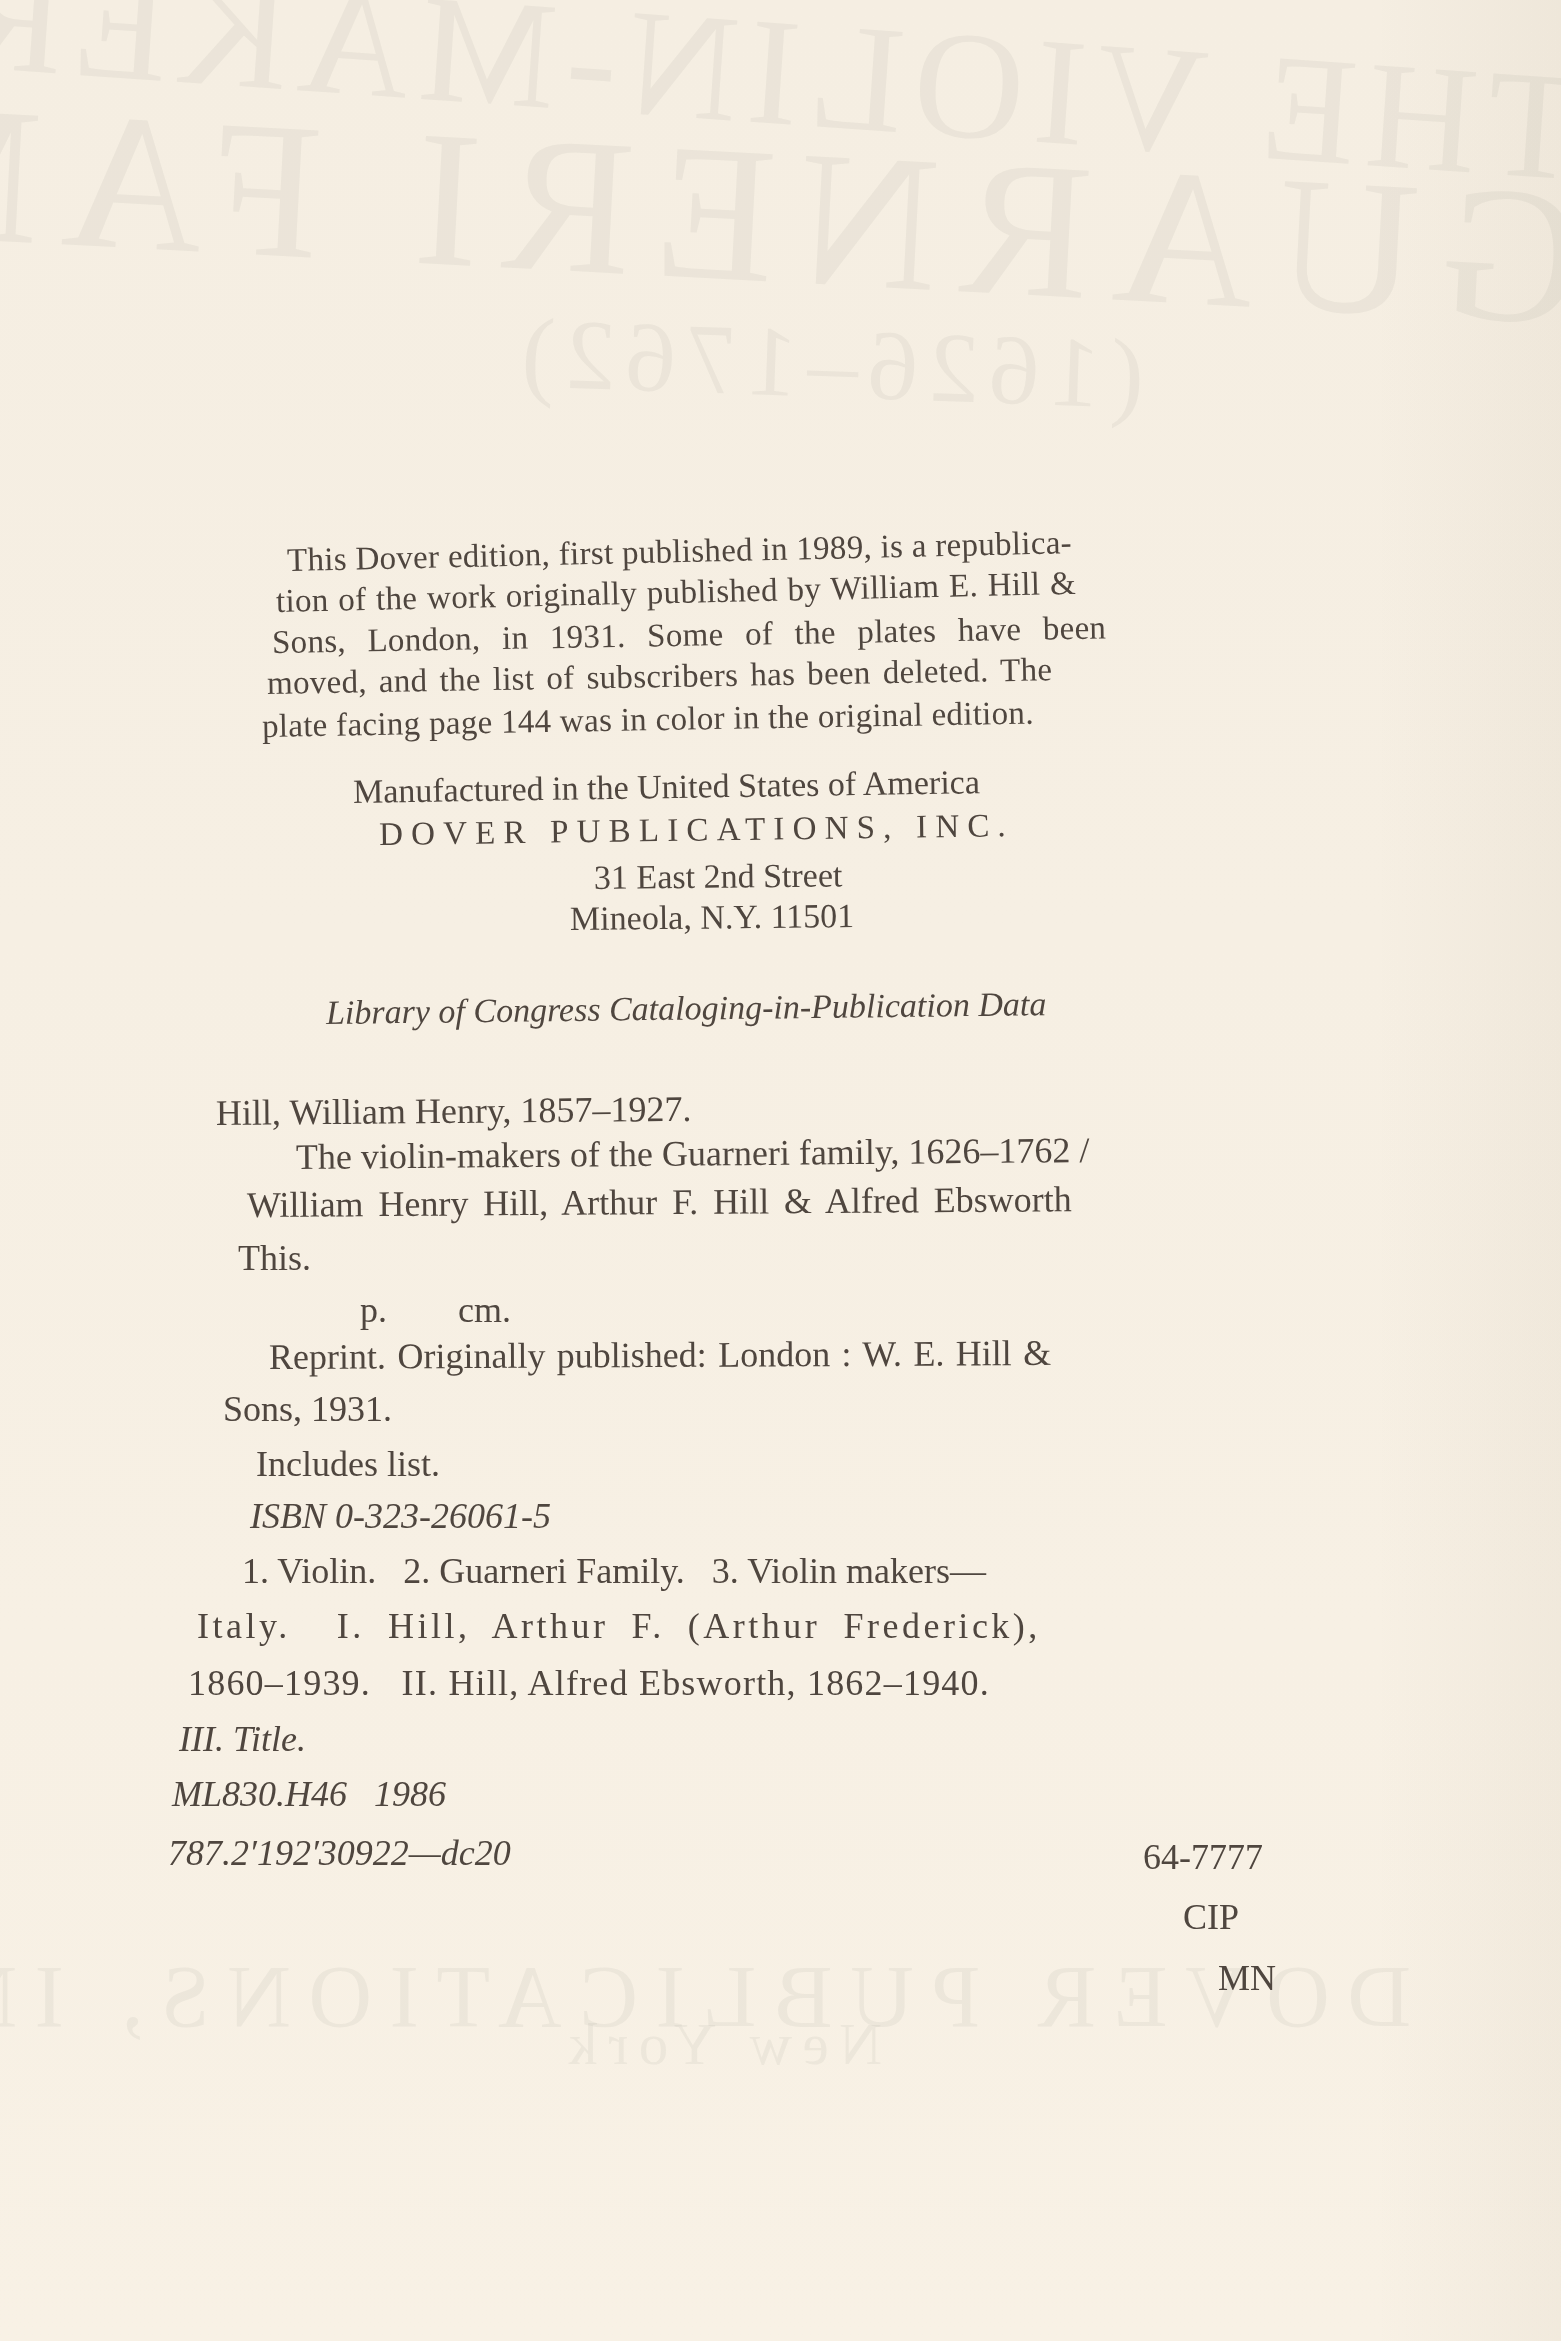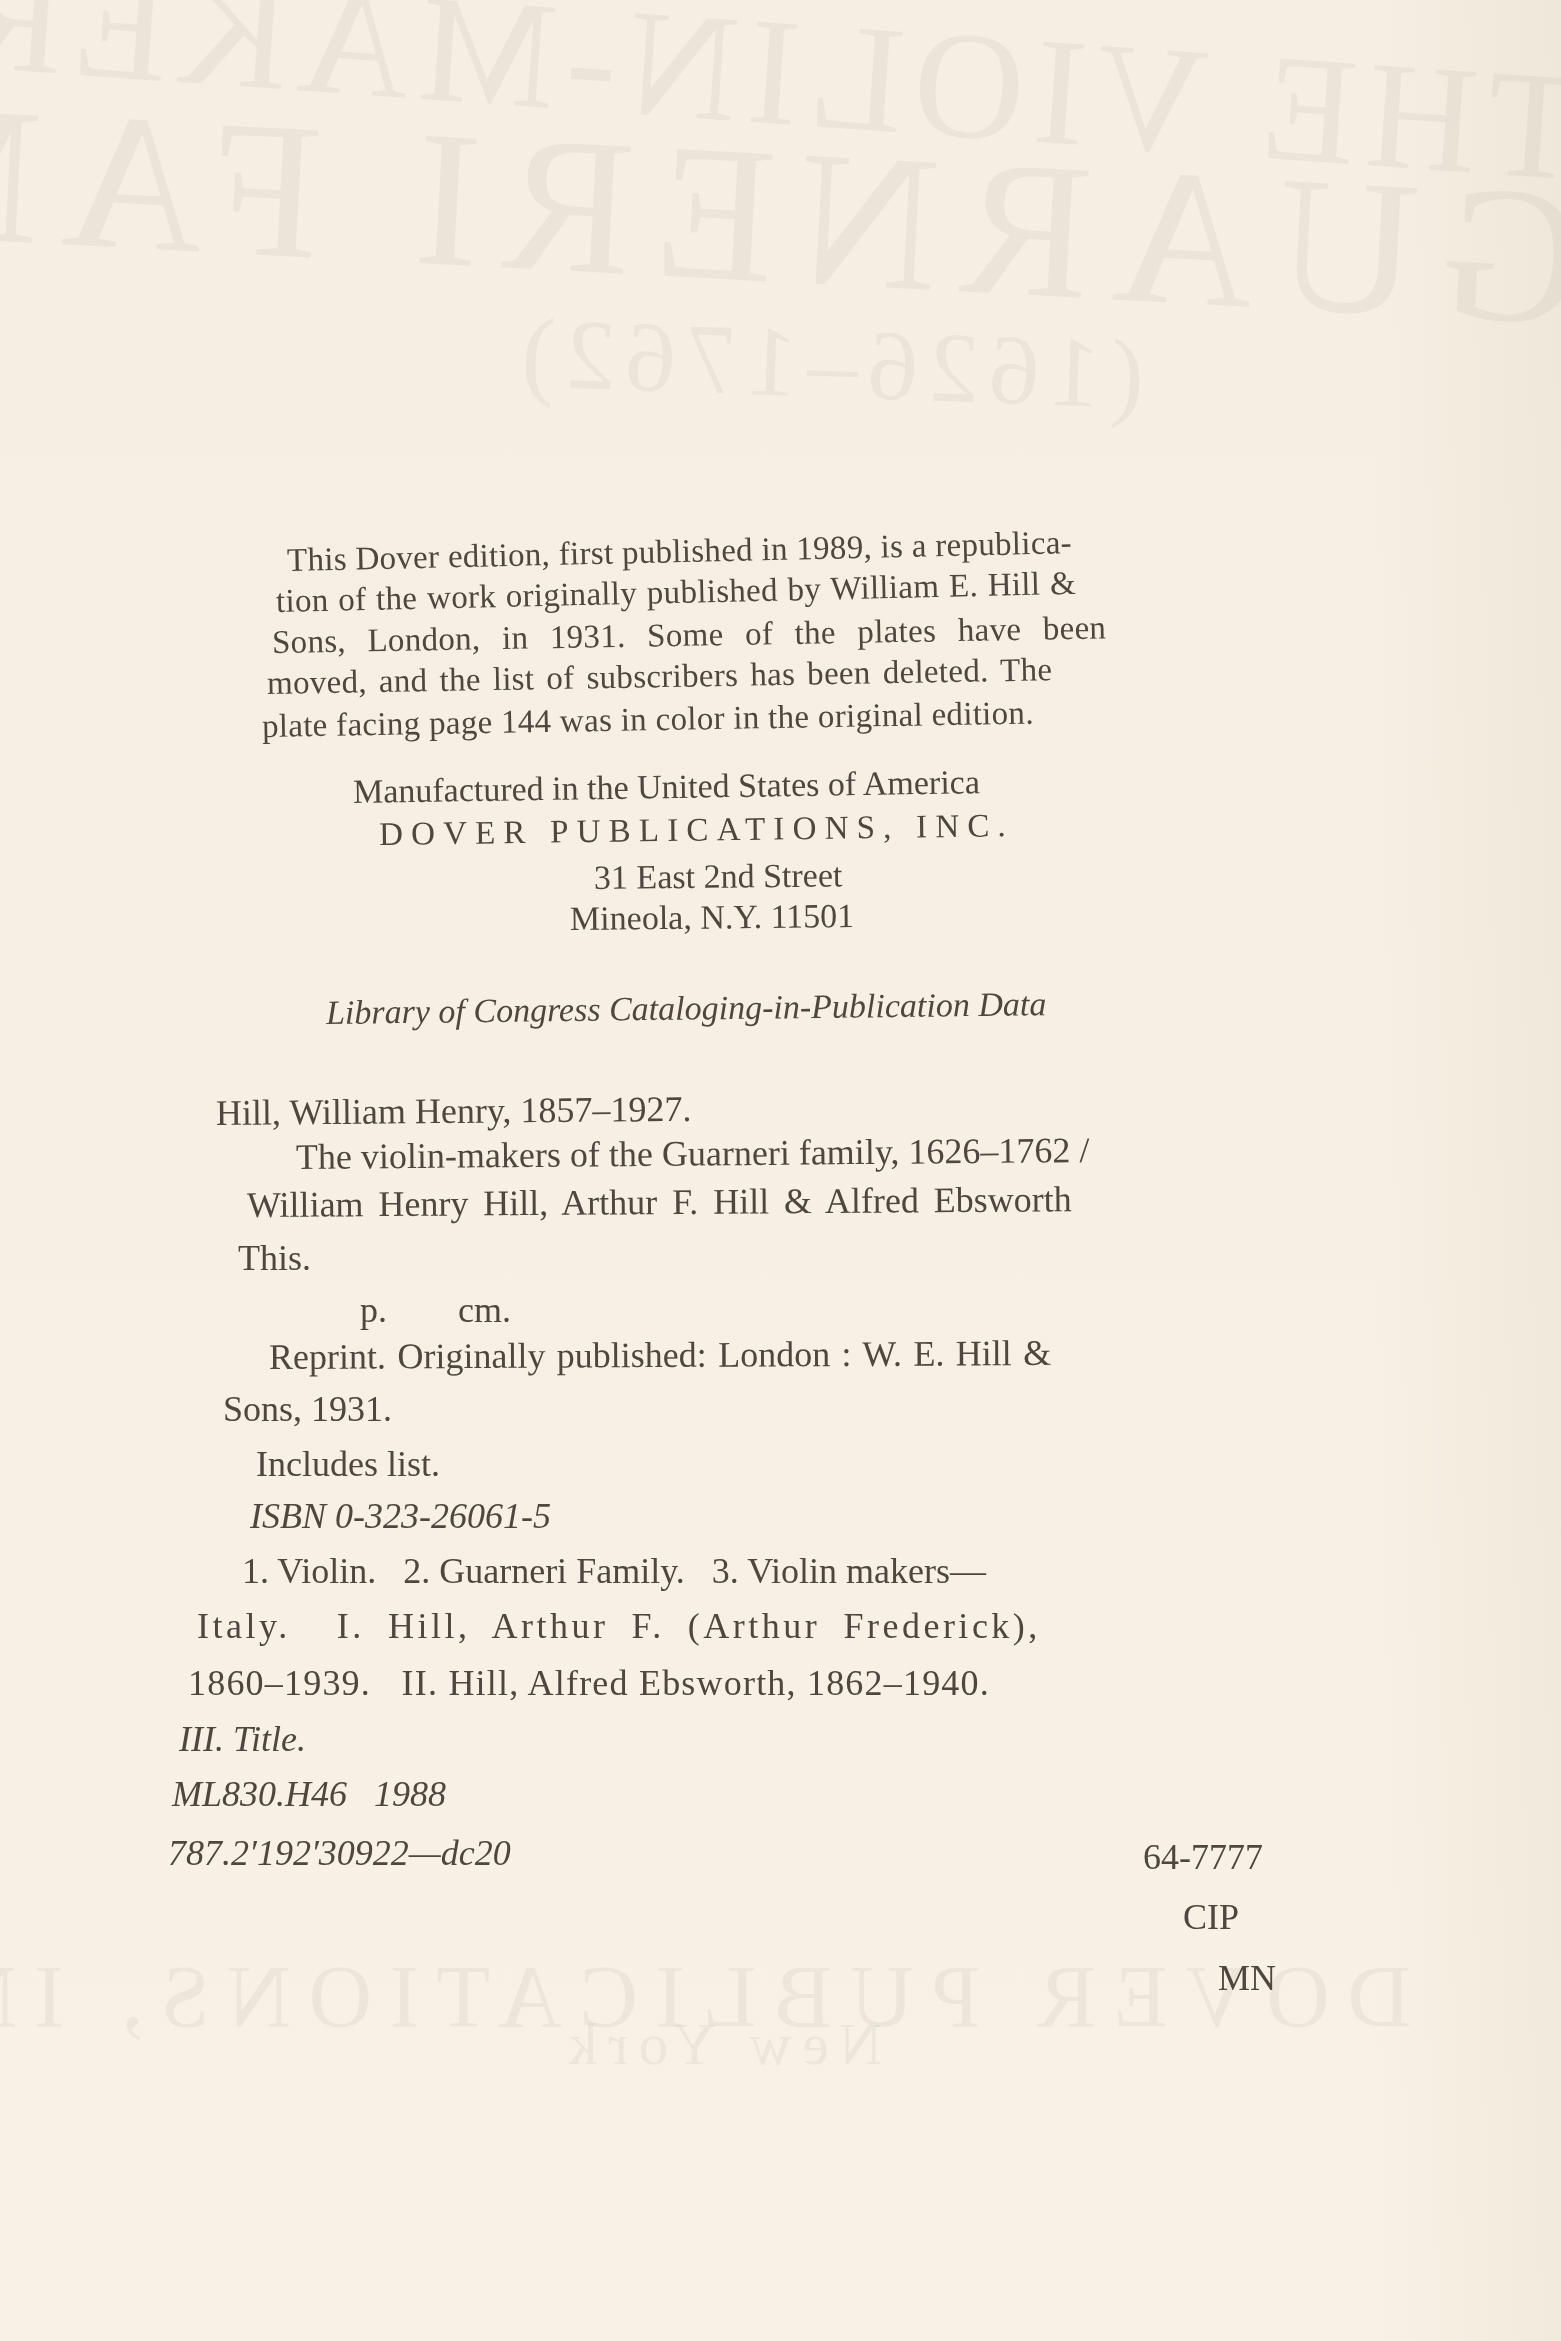--- a/index.html
+++ b/index.html
@@ -95,21 +95,21 @@
     <div class="line cip" style="left:223px; top:1391px;">Sons, 1931.</div>
 
     <div class="line cip" style="left:256px; top:1446px;">Includes list.</div>
     <div class="line cip ital" style="left:250px; top:1498px;">ISBN 0-323-26061-5</div>
 
     <div class="line cip" style="left:242px; top:1553px; white-space:pre;">1. Violin.   2. Guarneri Family.   3. Violin makers—</div>
     <div class="line cip spread" style="left:197px; top:1608px; white-space:pre;">Italy.  I. Hill, Arthur F. (Arthur Frederick),</div>
     <div class="line cip" style="left:188px; top:1665px; white-space:pre; letter-spacing:1.2px;">1860–1939.   II. Hill, Alfred Ebsworth, 1862–1940.</div>
     <div class="line cip ital" style="left:179px; top:1721px; white-space:pre;">III. Title.</div>
 
-    <div class="line cip ital" style="left:172px; top:1776px; white-space:pre;">ML830.H46   1988</div>
+    <div class="line cip ital" style="left:172px; top:1776px; white-space:pre;">ML830.H46   1986</div>
     <div class="line cip ital" style="left:168px; top:1835px;">787.2′192′30922—dc20</div>
     <div class="line cip" style="left:1143px; top:1839px;">64-7777</div>
     <div class="line cip" style="left:1183px; top:1899px;">CIP</div>
     <div class="line cip" style="left:1218px; top:1960px;">MN</div>
   </section>
 
 </div>
 
 
 </body></html>

